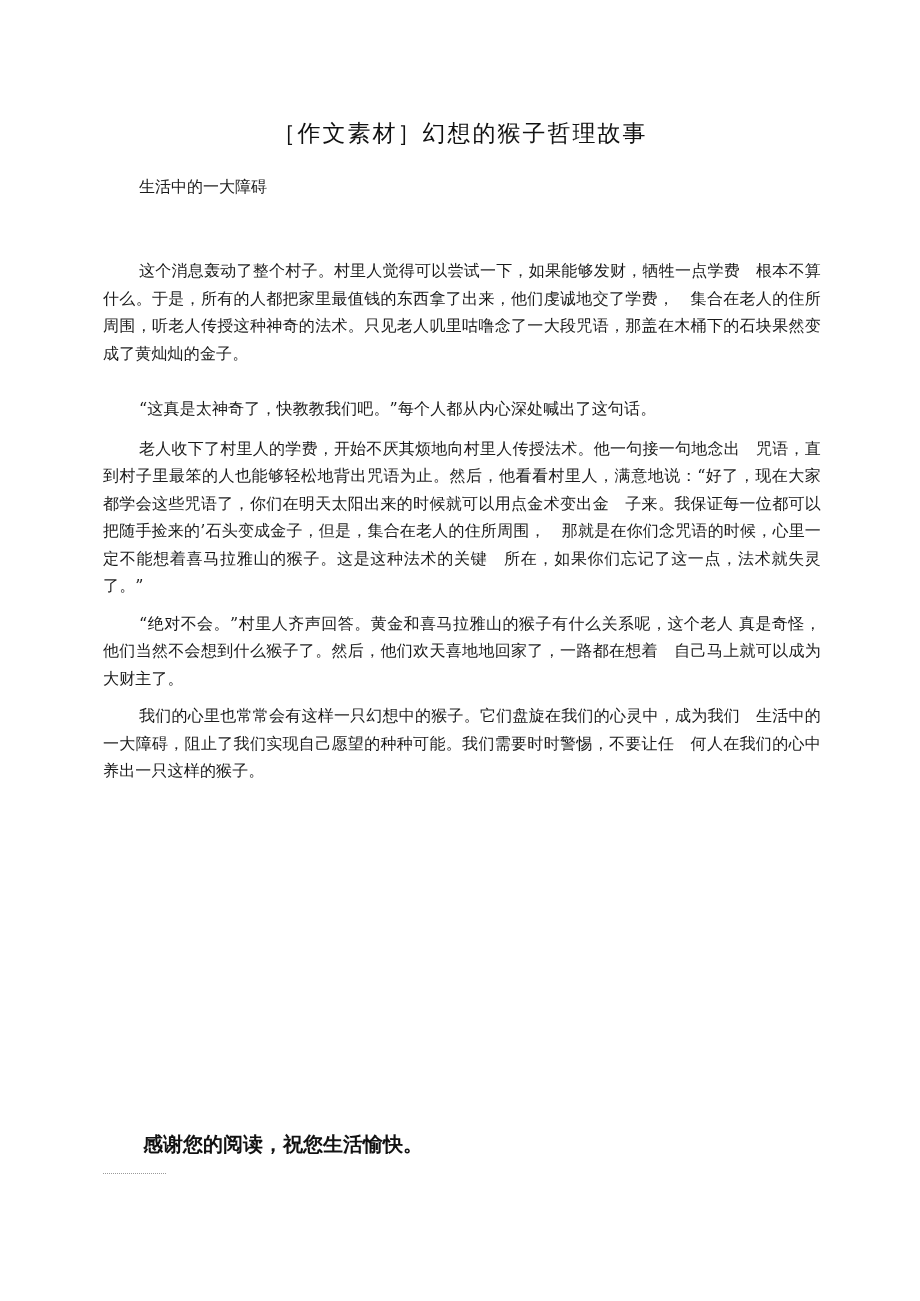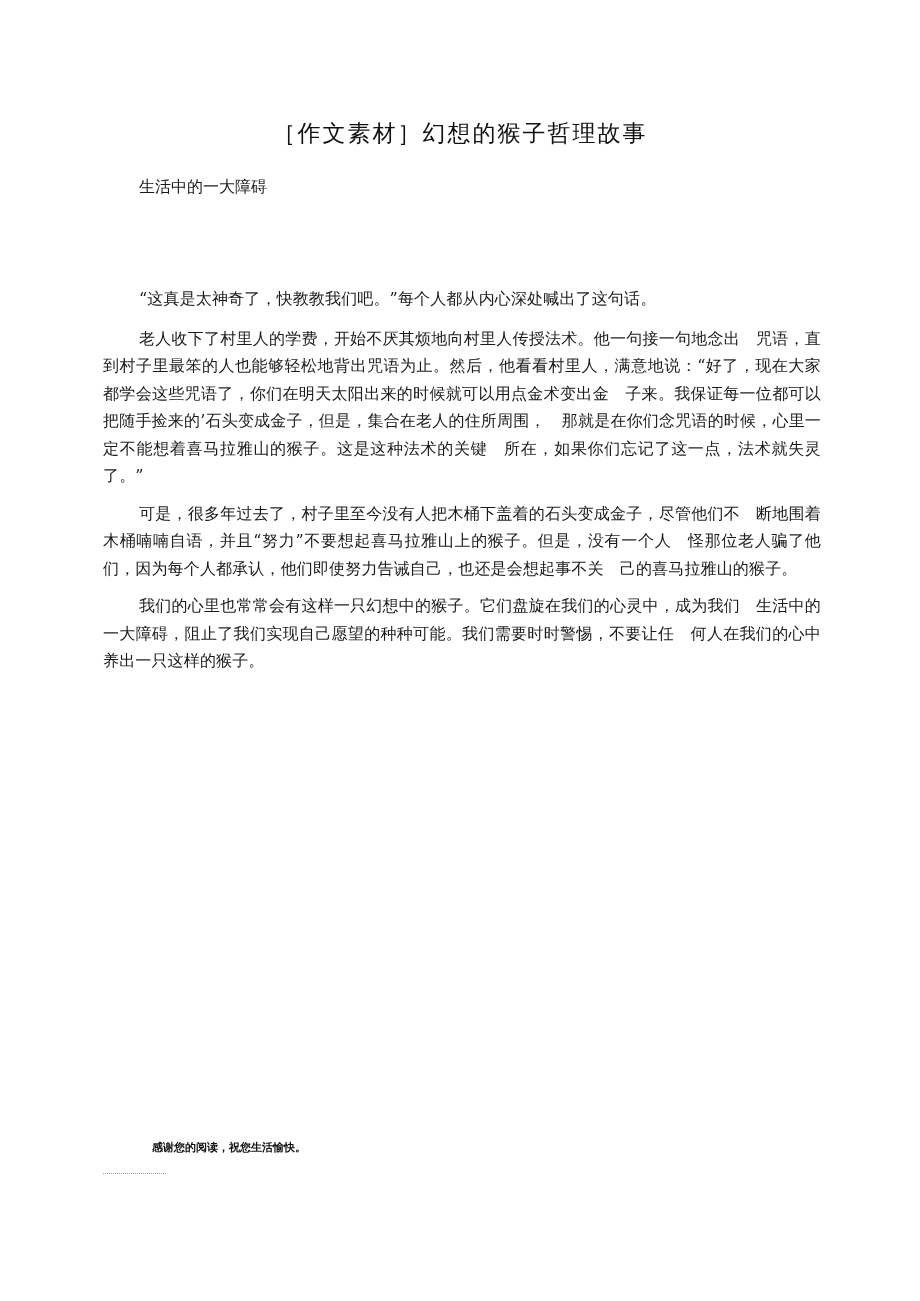--- a/index.html
+++ b/index.html
@@ -58,44 +58,45 @@
     }
     .para.quote {
       text-indent: 36px;
       margin-bottom: 12px;
       margin-top: 28px;
     }
     .thanks {
       position: absolute;
       left: 139px;
       top: 1127px;
-      font-size: 11px;
+      font-size: 20px;
       font-weight: bold;
       font-family: "DejaVu Sans", "Liberation Sans", sans-serif;
-      margin: 13px;
+      margin: 4px;
       color: #111;
     }
     .footer-rule {
       position: absolute;
       left: 103px;
       top: 1173px;
       width: 63px;
       height: 0;
       border-top: 1px dotted #9a9a9a;
     }
   </style>
 </head>
 <body>
 
 <div class="page">
   <h1 class="title">［作文素材］幻想的猴子哲理故事</h1>
   <p class="subtitle">生活中的一大障碍</p>
 
   <div class="body-text">
+    <p class="para">这个消息轰动了整个村子。村里人觉得可以尝试一下，如果能够发财，牺牲一点学费　根本不算什么。于是，所有的人都把家里最值钱的东西拿了出来，他们虔诚地交了学费，　集合在老人的住所周围，听老人传授这种神奇的法术。只见老人叽里咕噜念了一大段咒语，那盖在木桶下的石块果然变成了黄灿灿的金子。</p>
     <p class="para quote">“这真是太神奇了，快教教我们吧。”每个人都从内心深处喊出了这句话。</p>
     <p class="para">老人收下了村里人的学费，开始不厌其烦地向村里人传授法术。他一句接一句地念出　咒语，直到村子里最笨的人也能够轻松地背出咒语为止。然后，他看看村里人，满意地说：“好了，现在大家都学会这些咒语了，你们在明天太阳出来的时候就可以用点金术变出金　子来。我保证每一位都可以把随手捡来的’石头变成金子，但是，集合在老人的住所周围，　那就是在你们念咒语的时候，心里一定不能想着喜马拉雅山的猴子。这是这种法术的关键　所在，如果你们忘记了这一点，法术就失灵了。”</p>
-    <p class="para">可是，很多年过去了，村子里至今没有人把木桶下盖着的石头变成金子，尽管他们不　断地围着木桶喃喃自语，并且“努力”不要想起喜马拉雅山上的猴子。但是，没有一个人　怪那位老人骗了他们，因为每个人都承认，他们即使努力告诫自己，也还是会想起事不关　己的喜马拉雅山的猴子。</p>
+    <p class="para">“绝对不会。”村里人齐声回答。黄金和喜马拉雅山的猴子有什么关系呢，这个老人 真是奇怪，他们当然不会想到什么猴子了。然后，他们欢天喜地地回家了，一路都在想着　自己马上就可以成为大财主了。</p>
     <p class="para">我们的心里也常常会有这样一只幻想中的猴子。它们盘旋在我们的心灵中，成为我们　生活中的一大障碍，阻止了我们实现自己愿望的种种可能。我们需要时时警惕，不要让任　何人在我们的心中养出一只这样的猴子。</p>
   </div>
 
   <p class="thanks">感谢您的阅读，祝您生活愉快。</p>
   <div class="footer-rule"></div>
 </div>
 
 </body></html>

